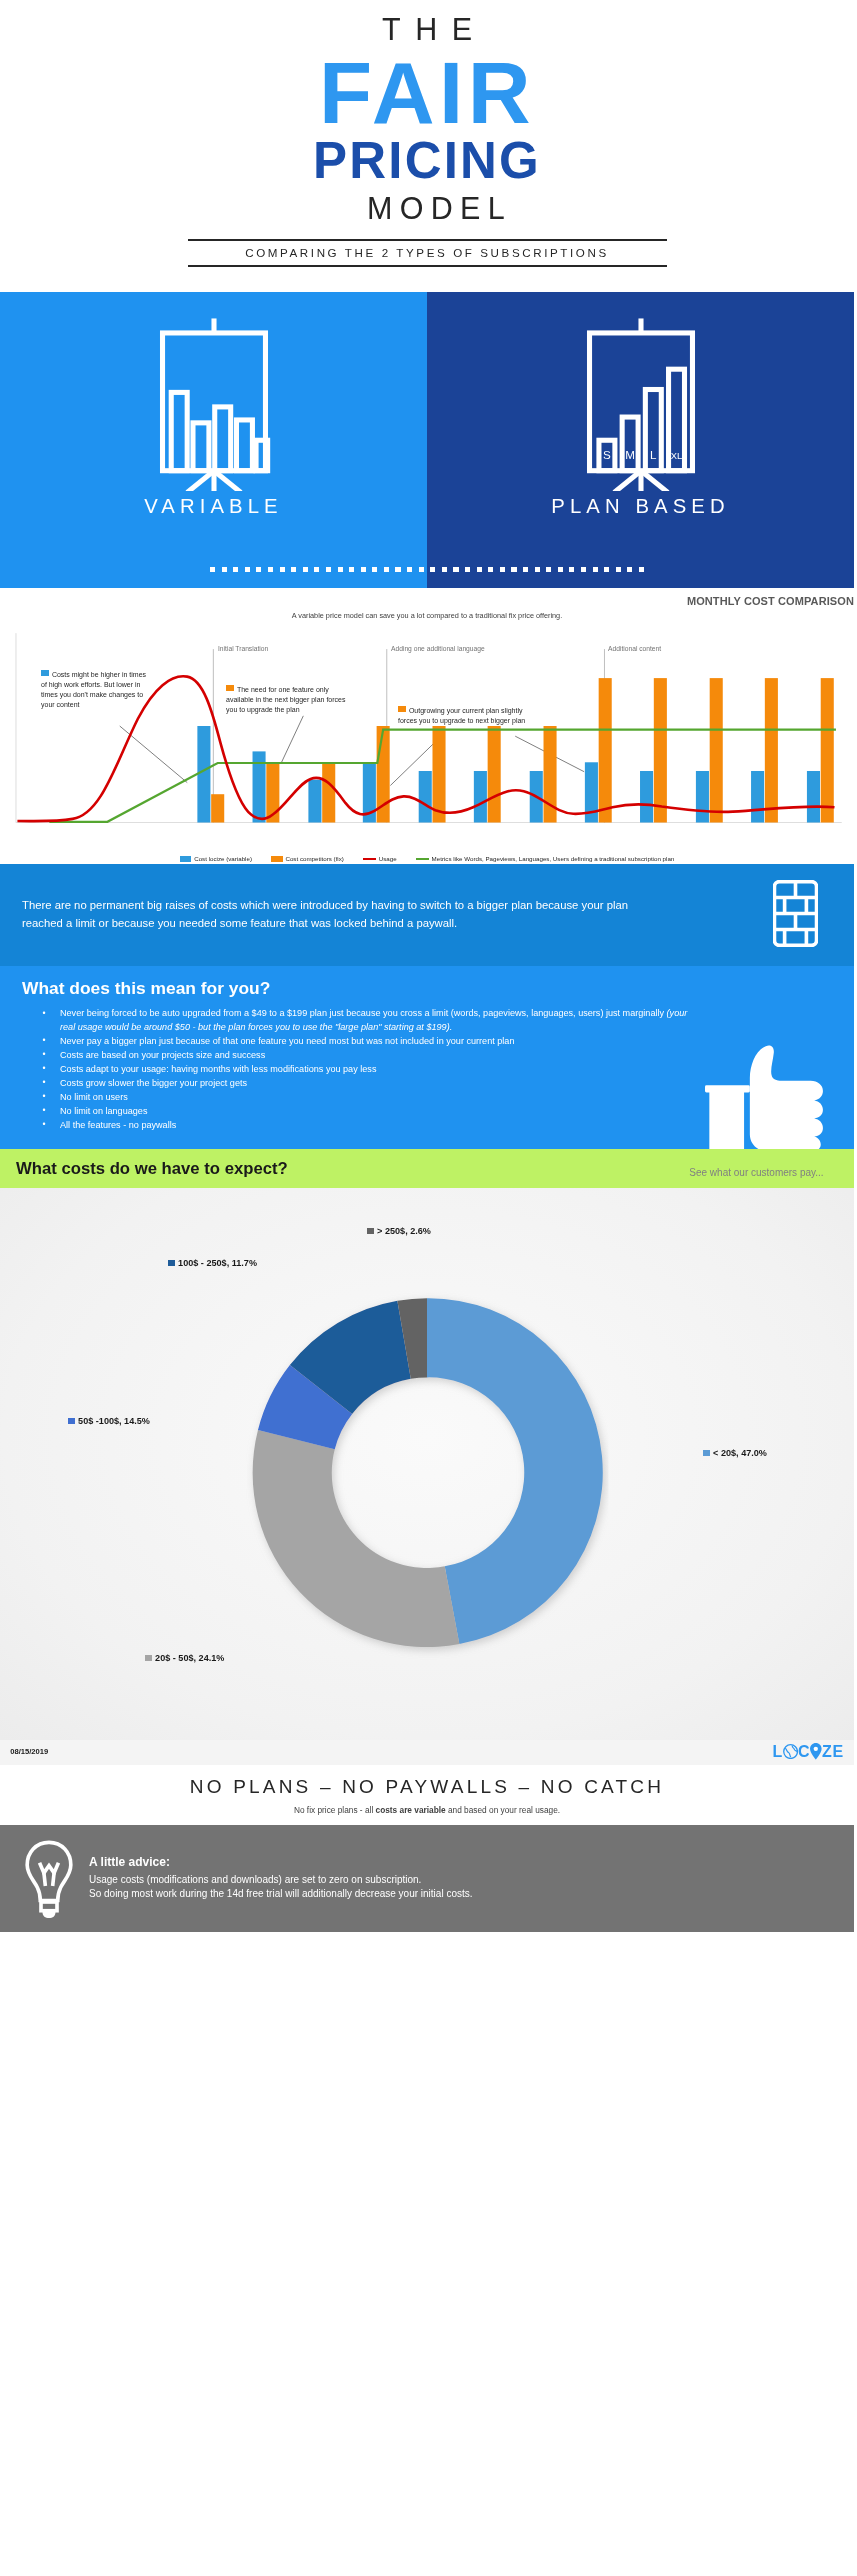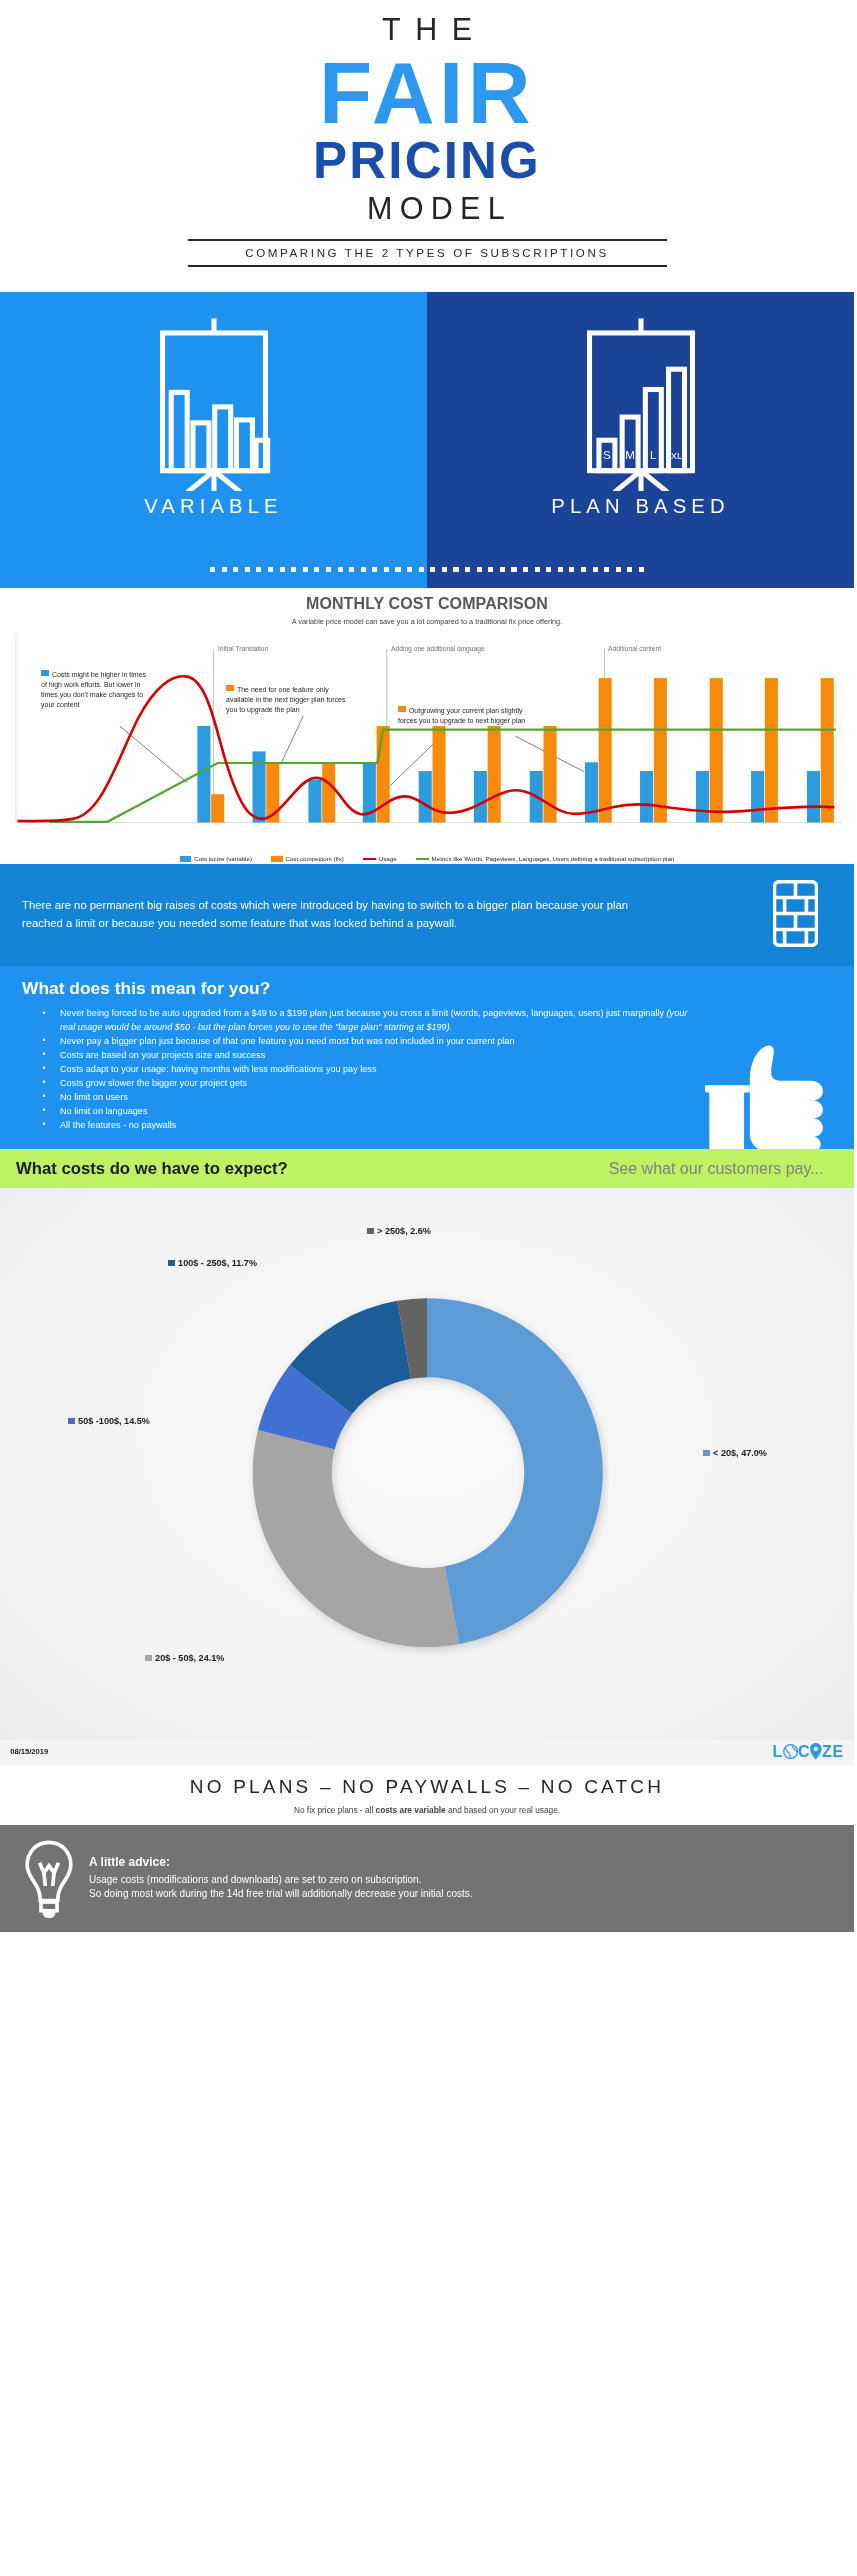--- a/index.html
+++ b/index.html
@@ -50,21 +50,21 @@
     margin-top: 2px;
   }
   .dots {
     position:absolute; left: 0; right: 0; bottom: 16px;
     display:flex; justify-content:center; gap: 6.5px;
   }
   .dots span { width: 5.1px; height: 5.1px; background: #fff; display:block; }
 
   
   .chart-section { position: relative; height: 276px; background:#fff; padding-top: 7.3px;}
-  .chart-title { text-align:center; font-size: 16px; font-weight:700; color:#595959; letter-spacing:0.1px;}
+  .chart-title { text-align:right; font-size: 11px; font-weight:700; color:#595959; letter-spacing:0.1px;}
   .chart-sub { text-align:center; font-size: 7.3px; color:#404040; margin-top: 3.6px; }
   .chart-canvas { position:absolute; left: 0; top: 0; width: 857px; height: 276px; }
   .legend {
     position:absolute; bottom: 1.5px; left:0; right:0;
     display:flex; justify-content:center; align-items:center; gap: 19px;
     font-size: 6.2px; color:#262626;
   }
   .legend-item { display:flex; align-items:center; gap:2.9px; }
   .lg-sw { width: 11.6px; height: 5.8px; display:block; }
   .lg-line { width: 13px; height: 2.2px; display:block; }
@@ -95,21 +95,21 @@
   }
   .means em { font-style: italic; }
   .thumb-icon { position:absolute; right: 26px; bottom: -4.4px; }
 
   
   .costs-head {
     background:#bef264; padding: 10.2px 17.4px 8.7px 16px;
     display:flex; align-items:flex-end; justify-content:space-between;
   }
   .costs-head h2 { font-size: 16.7px; font-weight: 700; color:#1a1a1a; }
-  .costs-head .note { font-size: 16px; color:#808080; margin-right: 13px; margin-bottom: 1.5px;}
+  .costs-head .note { font-size: 10px; color:#808080; margin-right: 13px; margin-bottom: 1.5px;}
   .donut-wrap { position:relative; height: 552px; background:
       radial-gradient(ellipse at 50% 45%, #fafafa 0%, #f2f2f2 70%, #ececec 100%); }
   .donut-svg { position:absolute; left: 50%; transform: translateX(-50%); top: 81px; }
   .dlabel { position:absolute; font-size: 9.1px; font-weight: 700; color:#1a1a1a; white-space:nowrap; }
   .dlabel .sq { width: 6.5px; height: 6.5px; display:inline-block; margin-right: 3.6px; }
 
   
   .daterow {
     display:flex; justify-content:space-between; align-items:center;
     padding: 2.9px 10.2px 4.4px 10.2px; background:#f4f4f4;

